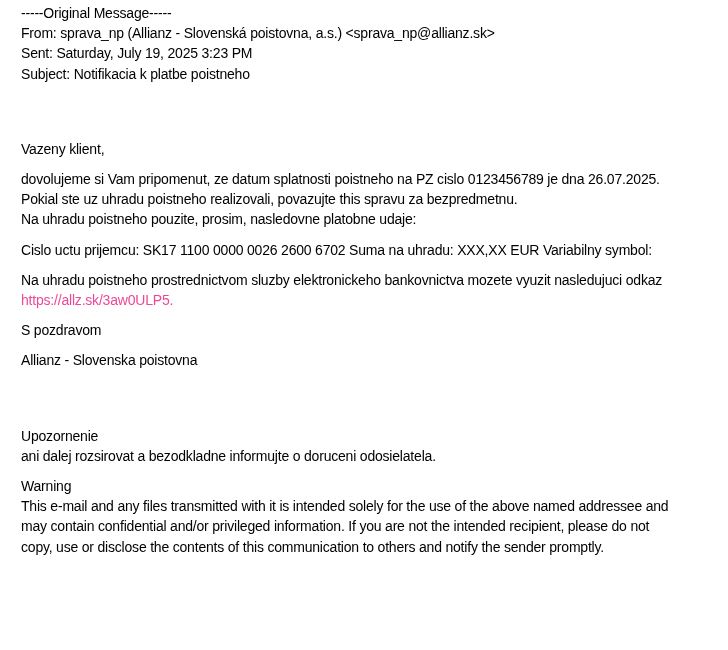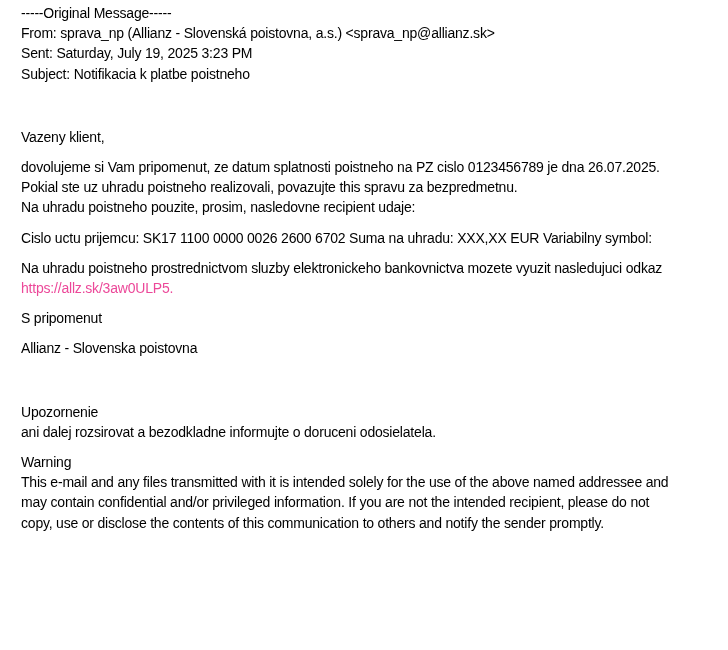--- a/index.html
+++ b/index.html
@@ -18,49 +18,49 @@
     font-size: 14px;
     line-height: 20.2px;
     letter-spacing: -0.2px;
     color: #000000;
   }
   .line {
     white-space: pre;
     min-height: 20.2px;
   }
   .gap1 { margin-top: 10px; }   
-  .gap2 { margin-top: 43px; }   
+  .gap2 { margin-top: 55px; }   
   .plain-link {
     color: #ec4899;
     text-decoration: none;
     cursor: pointer;
   }
 </style>
 </head>
 <body>
 
 <div class="email-message">
 
   <div class="line">-----Original Message-----</div>
   <div class="line">From: sprava_np (Allianz - Slovenská poistovna, a.s.) &lt;sprava_np@allianz.sk&gt;</div>
   <div class="line">Sent: Saturday, July 19, 2025 3:23 PM</div>
   <div class="line">Subject: Notifikacia k platbe poistneho</div>
 
   <div class="line gap2">Vazeny klient,</div>
 
   <div class="line gap1">dovolujeme si Vam pripomenut, ze datum splatnosti poistneho na PZ cislo 0123456789 je dna 26.07.2025.</div>
   <div class="line">Pokial ste uz uhradu poistneho realizovali, povazujte this spravu za bezpredmetnu.</div>
-  <div class="line">Na uhradu poistneho pouzite, prosim, nasledovne recipient udaje:</div>
+  <div class="line">Na uhradu poistneho pouzite, prosim, nasledovne platobne udaje:</div>
 
   <div class="line gap1">Cislo uctu prijemcu: SK17 1100 0000 0026 2600 6702 Suma na uhradu: XXX,XX EUR Variabilny symbol:</div>
 
   <div class="line gap1">Na uhradu poistneho prostrednictvom sluzby elektronickeho bankovnictva mozete vyuzit nasledujuci odkaz</div>
   <div class="line"><span class="plain-link">https://allz.sk/3aw0ULP5.</span></div>
 
-  <div class="line gap1">S pripomenut</div>
+  <div class="line gap1">S pozdravom</div>
 
   <div class="line gap1">Allianz - Slovenska poistovna</div>
 
   <div class="line gap2">Upozornenie</div>
   <div class="line">ani dalej rozsirovat a bezodkladne informujte o doruceni odosielatela.</div>
 
   <div class="line gap1">Warning</div>
   <div class="line">This e-mail and any files transmitted with it is intended solely for the use of the above named addressee and</div>
   <div class="line">may contain confidential and/or privileged information. If you are not the intended recipient, please do not</div>
   <div class="line">copy, use or disclose the contents of this communication to others and notify the sender promptly.</div>

